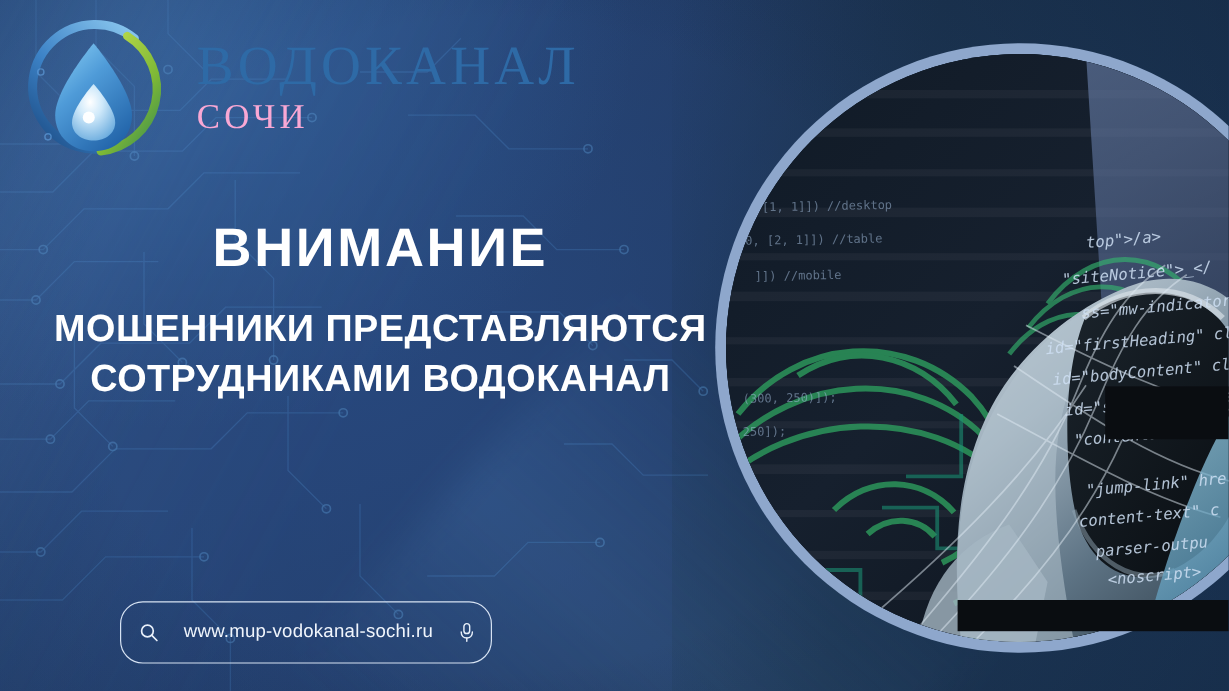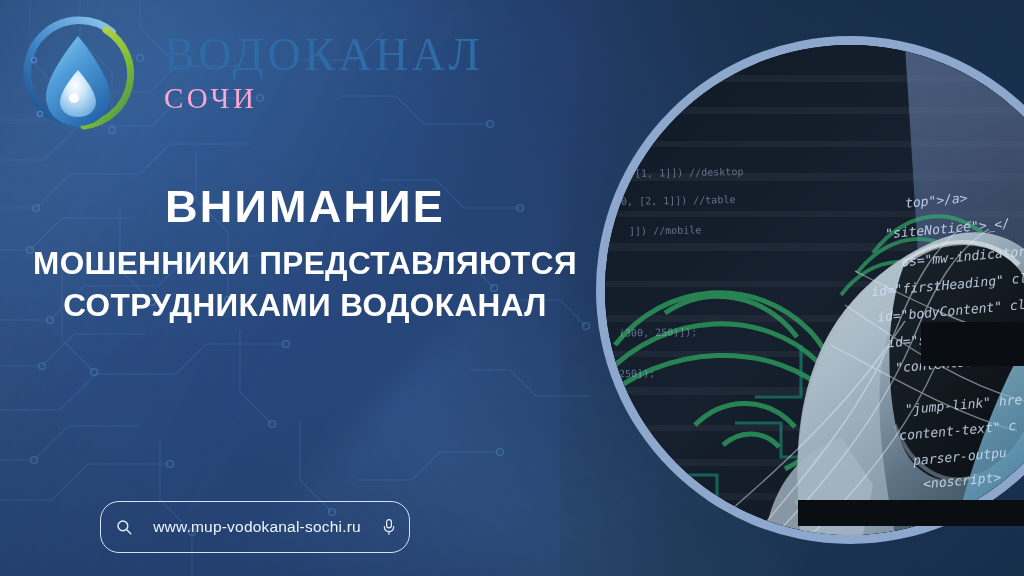--- a/index.html
+++ b/index.html
@@ -32,24 +32,24 @@
   
   .logo-wrap{position:absolute;left:14px;top:12px;width:430px;height:128px;}
   .logo-mark{position:absolute;left:0;top:2px;width:128px;height:128px;}
   .logo-text{position:absolute;left:150px;top:18px;font-family:Liberation Serif, serif;}
   .logo-title{font-size:46px;font-weight:400;letter-spacing:3.5px;color:#2e6aa6;
       line-height:50px;white-space:nowrap;}
   .logo-sub{font-size:29px;font-weight:400;letter-spacing:3.5px;color:#f9a8d4;
       line-height:30px;margin-top:3px;white-space:nowrap;}
 
   
-  .headline{position:absolute;left:0px;top:182px;width:610px;}
+  .headline{position:absolute;left:12px;top:182px;width:610px;}
   .h-attention{font-size:45px;font-weight:700;color:#ffffff;letter-spacing:2.2px;
       text-align:center;line-height:50px;}
-  .h-lines{margin-top:10px;text-align:center;}
+  .h-lines{margin-top:20px;text-align:center;}
   .h-line{font-size:31.5px;font-weight:700;color:#ffffff;letter-spacing:.4px;
       line-height:42px;white-space:nowrap;}
 
   
   .pill{position:absolute;left:100px;top:501px;width:310px;height:52px;
       border:1.6px solid #d6e2f2;border-radius:19px;display:flex;align-items:center;
       box-sizing:border-box;padding:0 12px 0 14px;}
   .pill-url{flex:1;text-align:center;color:#f0f5fc;font-size:15.5px;letter-spacing:.2px;
       white-space:nowrap;}
   .ic{flex:0 0 auto;display:block;}
@@ -245,21 +245,21 @@
           <path d="M418 490 C446 456 476 432 490 424"></path>
           <path d="M436 490 C458 464 480 446 490 440"></path>
         </g>
       </svg>
 
       <div class="codewrap">
         <div class="code dim" style="left:30px;top:122px;font-size:10px;transform:rotate(-1deg);">[1, 1]]) //desktop</div>
         <div class="code dim" style="left:16px;top:150px;font-size:10px;transform:rotate(-1deg);">0, [2, 1]]) //table</div>
         <div class="code dim" style="left:24px;top:180px;font-size:10px;transform:rotate(-1deg);">]]) //mobile</div>
         <div class="code dim" style="left:14px;top:282px;font-size:10px;transform:rotate(-1deg);">(300, 250)]);</div>
-        <div class="code dim" style="left:14px;top:310px;font-size:10px;transform:rotate(-1deg);margin-top:13px;">250]);</div>
+        <div class="code dim" style="left:14px;top:310px;font-size:10px;transform:rotate(-1deg);">250]);</div>
 
         <div class="code" style="left:300px;top:148px;font-size:13px;font-style:italic;transform:rotate(-5deg);">top"&gt;/a&gt;</div>
         <div class="code" style="left:280px;top:176px;font-size:13px;font-style:italic;transform:rotate(-5deg);">"siteNotice"&gt;_&lt;/</div>
         <div class="code" style="left:296px;top:204px;font-size:13px;font-style:italic;transform:rotate(-5deg);">ss="mw-indicator</div>
         <div class="code" style="left:266px;top:232px;font-size:13px;font-style:italic;transform:rotate(-5deg);">id="firstHeading" cla</div>
         <div class="code" style="left:272px;top:258px;font-size:13px;font-style:italic;transform:rotate(-5deg);">id="bodyContent" cla</div>
         <div class="code" style="left:282px;top:284px;font-size:13px;font-style:italic;transform:rotate(-5deg);">id="siteSub" class=</div>
         <div class="code" style="left:290px;top:310px;font-size:13px;font-style:italic;transform:rotate(-5deg);">"contentSub"&gt;&lt;/d</div>
         <div class="code" style="left:300px;top:352px;font-size:13px;font-style:italic;transform:rotate(-5deg);">"jump-link" hre</div>
         <div class="code" style="left:294px;top:378px;font-size:13px;font-style:italic;transform:rotate(-5deg);">content-text" c</div>

